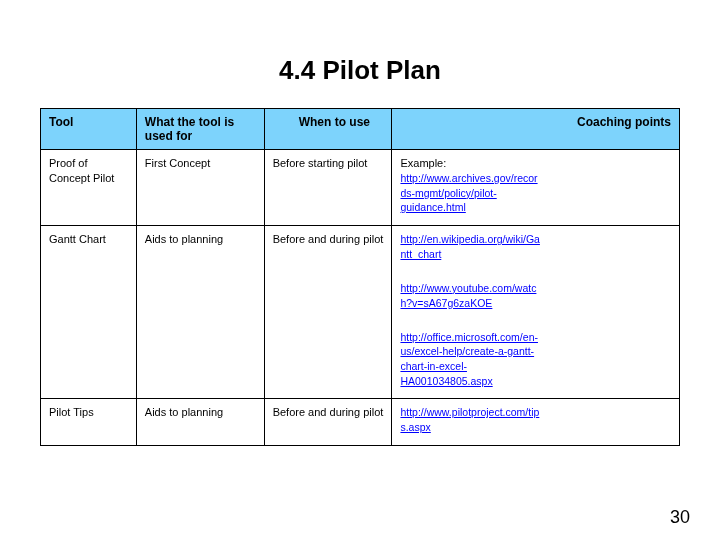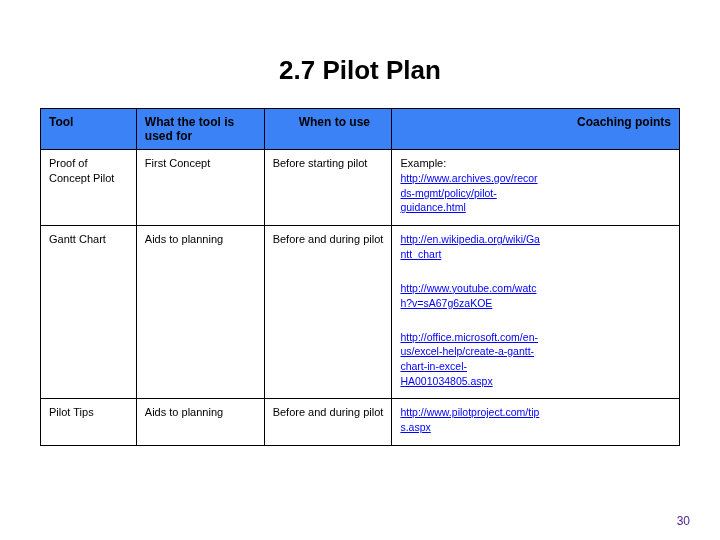--- a/index.html
+++ b/index.html
@@ -42,21 +42,21 @@
       border-collapse: collapse;
     }
 
     table {
       width: 100%;
       border-collapse: collapse;
       border: 1px solid #000000;
     }
 
     th {
-      background: #3b82f6;
+      background: #7dd3fc;
       border: 1px solid #000000;
       padding: 6px 8px;
       font-weight: bold;
       font-size: 12px;
       text-align: left;
       vertical-align: top;
     }
 
     td {
       border: 1px solid #000000;
@@ -75,31 +75,31 @@
       color: #0000FF;
       display: block;
       margin-bottom: 4px;
       font-size: 10.5px;
     }
 
     .page-number {
       position: absolute;
       bottom: 12px;
       right: 30px;
-      font-size: 12px;
-      color: #4c1d95;
+      font-size: 18px;
+      color: #000000;
     }
   </style>
 </head>
 <body>
 
 <div class="page">
   <h1 class="title">
     <br>
-    <span>2.7 Pilot Plan</span>
+    <span>4.4 Pilot Plan</span>
   </h1>
 
   <div class="table-container">
     <table>
       <thead>
         <tr>
           <th class="col-tool">Tool</th>
           <th class="col-what">What the tool is used for</th>
           <th class="col-when">When to use</th>
           <th class="col-coaching">Coaching points</th>

